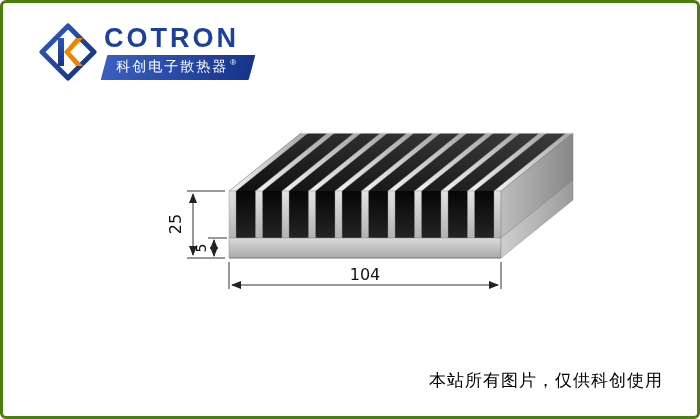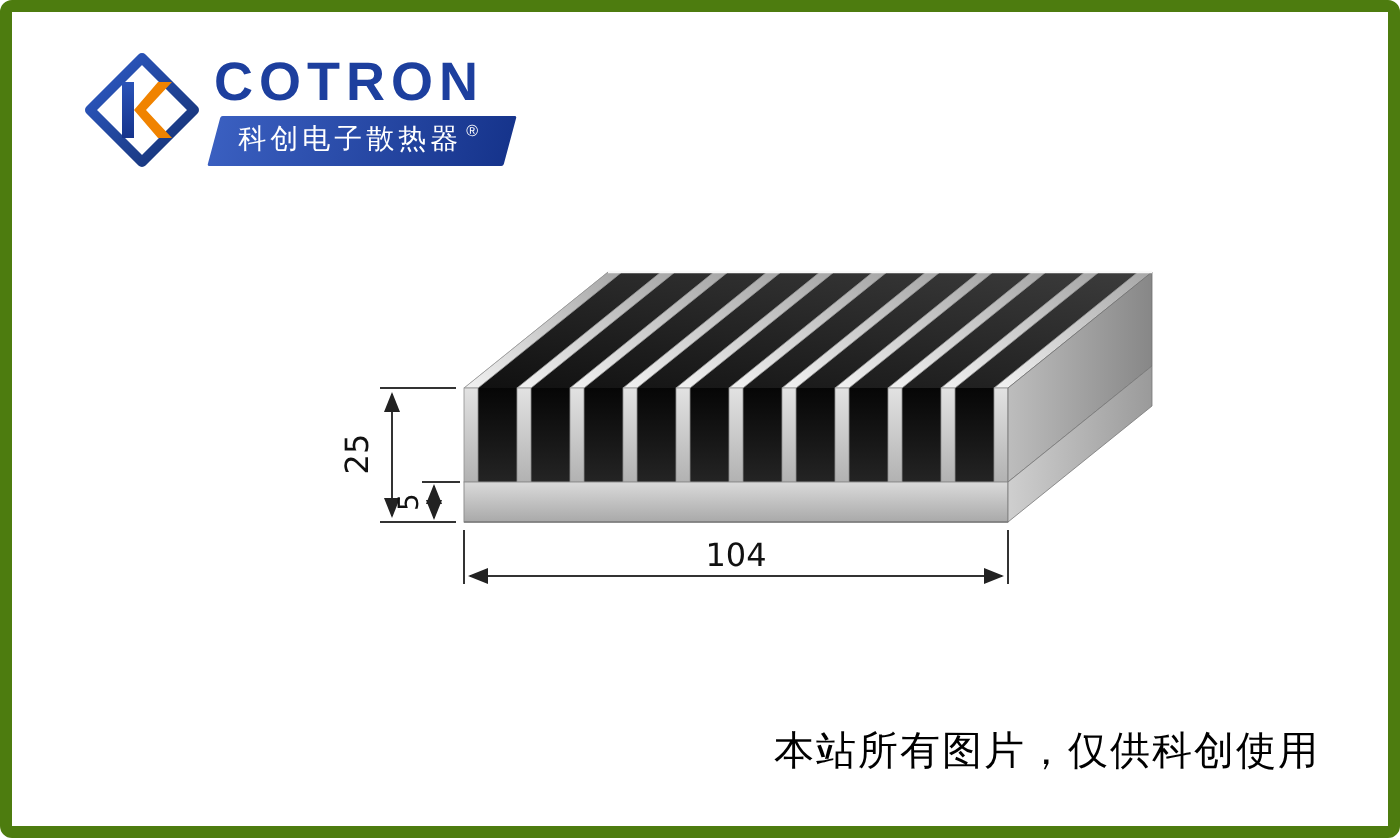--- a/index.html
+++ b/index.html
@@ -1,18 +1,18 @@
 <!DOCTYPE html>
 <html><head>
 <meta charset="utf-8">
 <style>
   html,body{margin:0;padding:0;background:#ffffff;}
   .canvas{
     position:relative;width:700px;height:419px;background:#ffffff;
-    border:6px solid #4d7c0f;border-radius:6px;box-sizing:border-box;overflow:hidden;
+    border:3px solid #4d7c0f;border-radius:6px;box-sizing:border-box;overflow:hidden;
     font-family:"Liberation Sans","DejaVu Sans",sans-serif;
   }
   
   .logo{position:absolute;left:36px;top:20px;display:flex;align-items:center;gap:7px;}
   .logo-mark{width:58px;height:58px;flex:0 0 auto;}
   .logo-right{display:flex;flex-direction:column;}
   .brand{font-size:27px;font-weight:bold;color:#1d3f9e;letter-spacing:3px;line-height:1.05;}
   .ribbon{
     margin-top:3px;width:max-content;background:linear-gradient(90deg,#3a5fc0,#16348c);
     color:#ffffff;font-size:14px;letter-spacing:2px;padding:3px 14px 4px 12px;
@@ -24,21 +24,21 @@
   .heatsink-wrap{position:absolute;left:158px;top:95px;width:430px;height:200px;}
   .heatsink-wrap svg{display:block;width:430px;height:200px;}
   
   .watermark{
     position:absolute;left:212px;top:190px;width:306px;text-align:center;
     font-size:20px;letter-spacing:2px;color:#9aa0a6;opacity:0.5;z-index:5;
     pointer-events:none;white-space:nowrap;
   }
   
   .footer-notice{
-    position:absolute;right:34px;bottom:24px;font-size:20px;color:#000000;
+    position:absolute;right:34px;bottom:24px;font-size:17px;color:#000000;
     letter-spacing:1px;
   }
 </style>
 </head>
 <body>
 
 <div class="canvas">
 
   <div class="logo">
     <div class="logo-mark">

